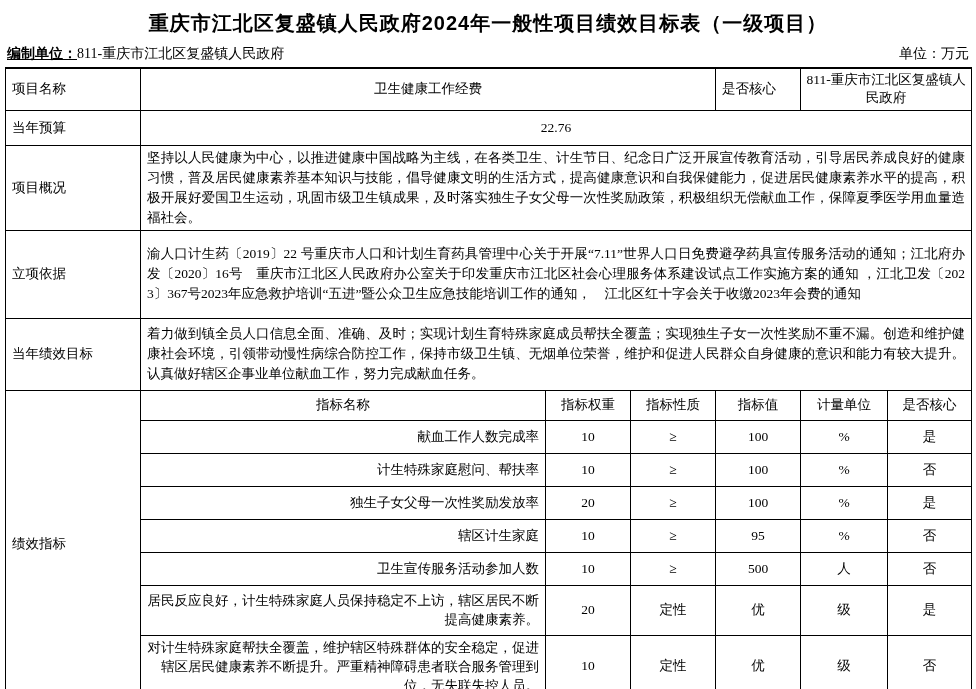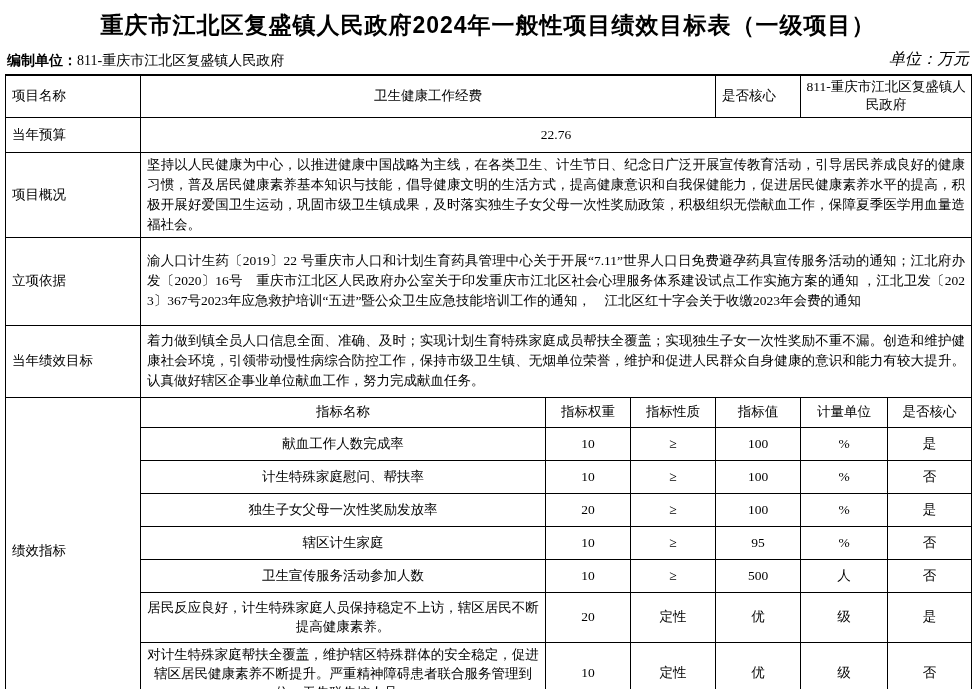--- a/index.html
+++ b/index.html
@@ -6,35 +6,35 @@
   body{
     width:976px;height:689px;
     font-family:"Liberation Serif","DejaVu Serif",serif;
     color:#000;
     -webkit-font-smoothing:antialiased;
     overflow:hidden;
   }
   .page{width:966px;margin:0 auto;padding-top:6px;}
   .doc-title{
     text-align:center;
-    font-size:23px;
+    font-size:20px;
     font-weight:bold;
     letter-spacing:1px;
     padding:4px 0 8px 0;
     font-family:"Liberation Sans","DejaVu Sans",sans-serif;
   }
   .meta-row{
     display:flex;
     justify-content:space-between;
     align-items:flex-end;
     padding:0 2px 4px 2px;
   }
   .meta-left{font-size:14px;}
-  .meta-left b{font-weight:bold;}
-  .meta-right{font-size:16px;font-style:italic;}
+  .meta-left b{font-weight:bold;text-decoration:underline;}
+  .meta-right{font-size:14px;}
   table.main{
     border-collapse:collapse;
     table-layout:fixed;
     width:966px;
     border-top:2px solid #000;
     border-bottom:2px solid #000;
   }
   table.main td{
     border:1px solid #000;
     font-size:13.5px;
@@ -49,21 +49,21 @@
     padding-left:9px;
     font-size:14px;
   }
   td.center{text-align:center;}
   td.longtext{
     text-align:justify;
     line-height:20px;
     padding:4px 8px;
   }
   td.ind-name{
-    text-align:center;
+    text-align:right;
     line-height:19px;
     padding:3px 8px;
     margin-top:28px;
   }
   td.hdr{
     font-weight:normal;
     text-align:center;
     font-size:14px;
   }
 </style>

